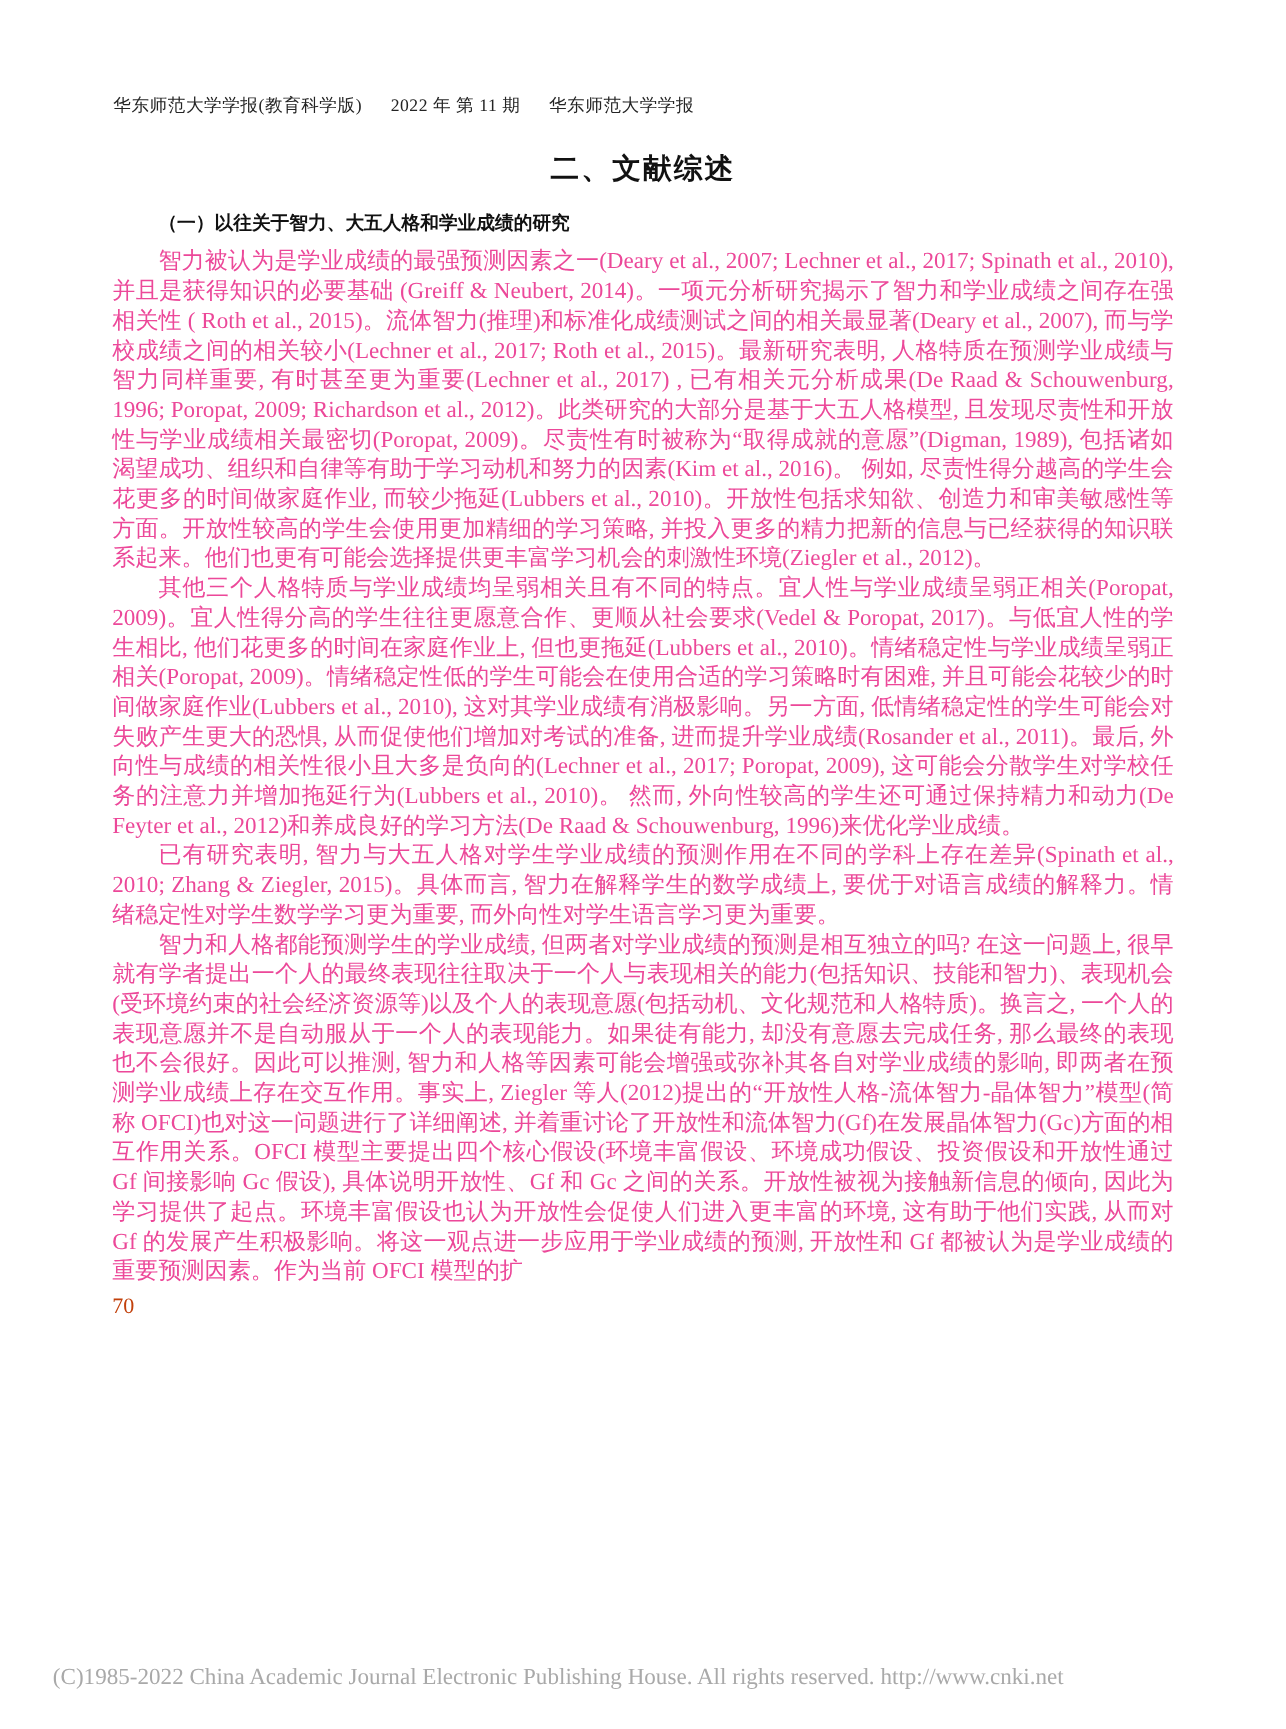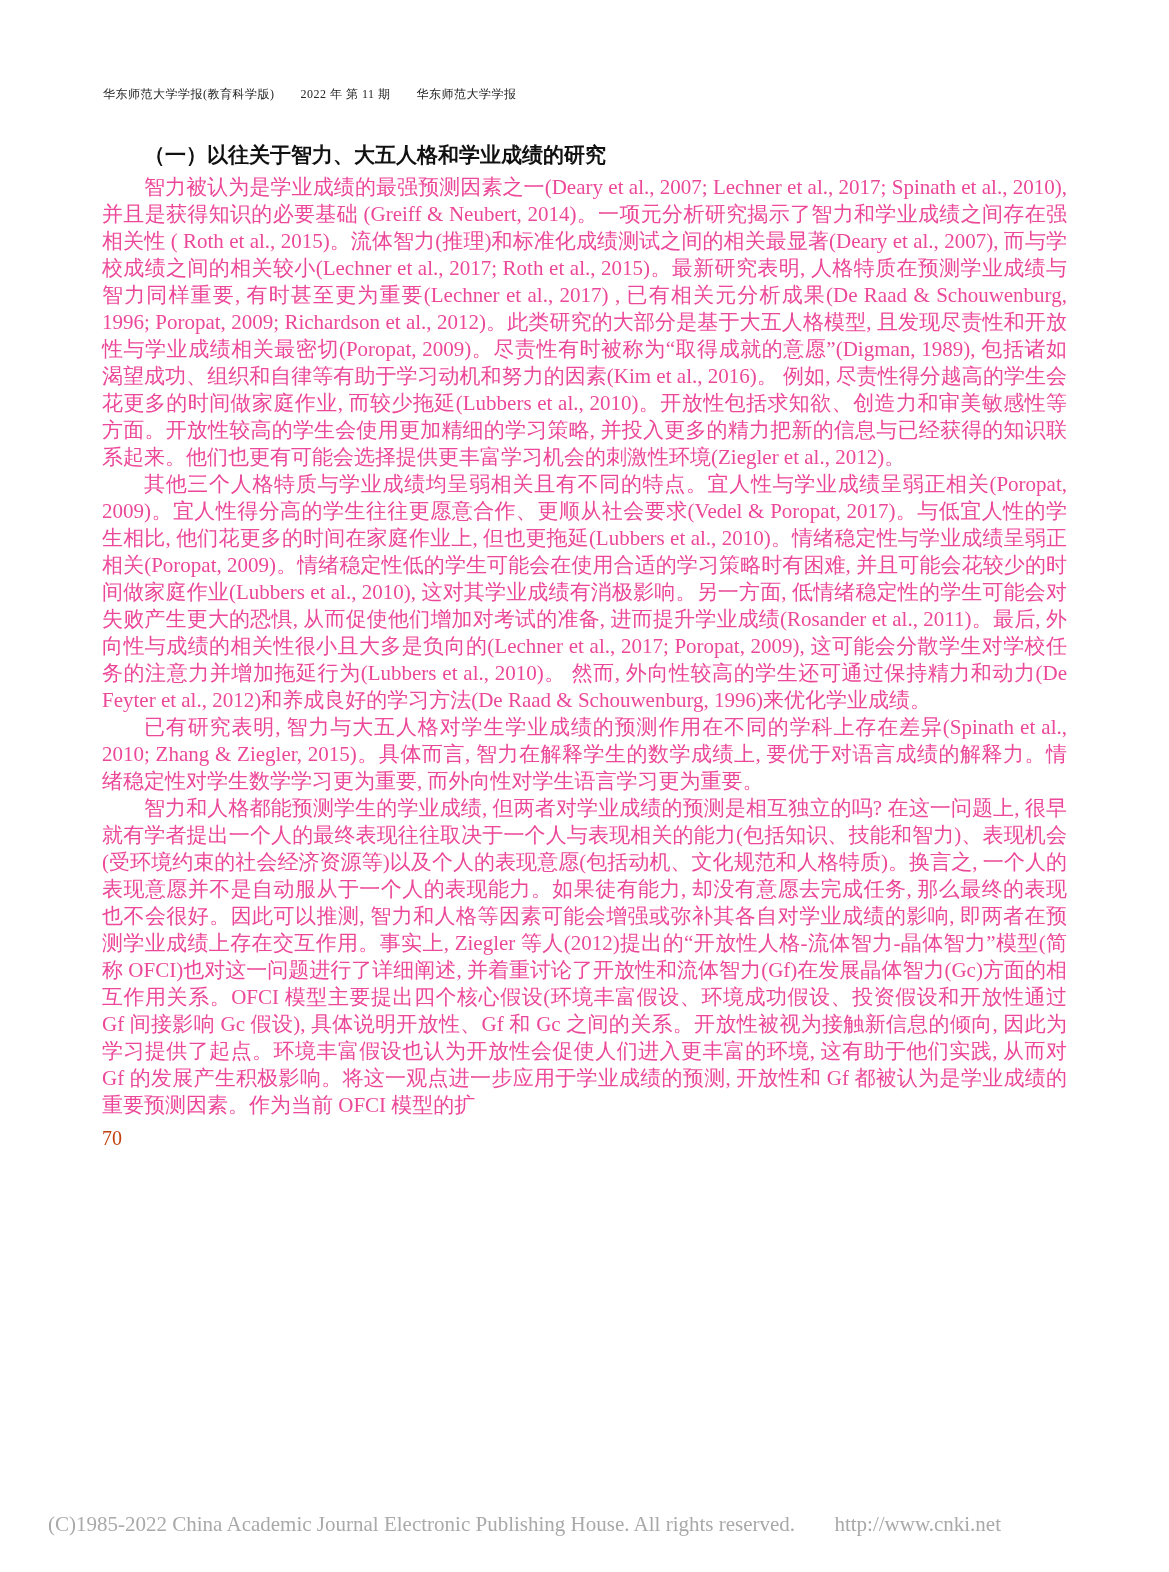--- a/index.html
+++ b/index.html
@@ -10,21 +10,21 @@
     color: #1f1f1f;
     position: relative;
     overflow: hidden;
   }
   .page { position: absolute; inset: 0; background: #ffffff; }
 
   
   .journal-header {
     position: absolute;
     left: 103px; top: 86px;
-    font-size: 12px;
+    font-size: 16px;
     letter-spacing: 0.5px;
     display: flex;
     align-items: baseline;
     white-space: nowrap;
     color: #242424;
   }
   .journal-header .part { margin-right: 26px; }
   .journal-header .part:last-child { margin-right: 0; }
 
   
@@ -37,23 +37,23 @@
     margin: 0 0 18px 0;
     text-align: center;
     font-family: "Liberation Sans", "DejaVu Sans", sans-serif;
     font-weight: 700;
     font-size: 26px;
     letter-spacing: 2px;
     color: #111111;
   }
   .sub-heading {
     margin: 3px 0 3px 0;
-    font-family: Liberation Serif, serif;
+    font-family: Liberation Mono, monospace;
     font-weight: 700;
-    font-size: 21px;
+    font-size: 17px;
     line-height: 32px;
     text-indent: 42px;
     color: #111111;
   }
   .body-para {
     margin: 0;
     font-size: 21px;
     line-height: 27px;
     text-align: justify;
     text-indent: 42px;
@@ -68,34 +68,35 @@
 
   
   .footer {
     position: absolute;
     left: 48px; top: 1512px;
     width: 1080px;
     font-size: 21px;
     color: #a9a9a9;
     white-space: nowrap;
   }
-  .footer .url { margin-left: 34px; }
+  .footer .url { }
 </style>
 </head>
 <body>
 
 <div class="page">
 
   <div class="journal-header">
     <span class="part">华东师范大学学报(教育科学版)</span>
     <span class="part">2022 年 第 11 期</span>
     <span class="part">华东师范大学学报</span>
   </div>
 
   <div class="content">
+    <h1 class="article-title">二、文献综述</h1>
 
     <h2 class="sub-heading">（一）以往关于智力、大五人格和学业成绩的研究</h2>
     <p class="body-para">智力被认为是学业成绩的最强预测因素之一(Deary et al., 2007; Lechner et al., 2017; Spinath et al., 2010), 并且是获得知识的必要基础 (Greiff &amp; Neubert, 2014)。一项元分析研究揭示了智力和学业成绩之间存在强相关性 ( Roth et al., 2015)。流体智力(推理)和标准化成绩测试之间的相关最显著(Deary et al., 2007), 而与学校成绩之间的相关较小(Lechner et al., 2017; Roth et al., 2015)。最新研究表明, 人格特质在预测学业成绩与智力同样重要, 有时甚至更为重要(Lechner et al., 2017) , 已有相关元分析成果(De Raad &amp; Schouwenburg, 1996; Poropat, 2009; Richardson et al., 2012)。此类研究的大部分是基于大五人格模型, 且发现尽责性和开放性与学业成绩相关最密切(Poropat, 2009)。尽责性有时被称为“取得成就的意愿”(Digman, 1989), 包括诸如渴望成功、组织和自律等有助于学习动机和努力的因素(Kim et al., 2016)。 例如, 尽责性得分越高的学生会花更多的时间做家庭作业, 而较少拖延(Lubbers et al., 2010)。开放性包括求知欲、创造力和审美敏感性等方面。开放性较高的学生会使用更加精细的学习策略, 并投入更多的精力把新的信息与已经获得的知识联系起来。他们也更有可能会选择提供更丰富学习机会的刺激性环境(Ziegler et al., 2012)。</p>
     <p class="body-para">其他三个人格特质与学业成绩均呈弱相关且有不同的特点。宜人性与学业成绩呈弱正相关(Poropat, 2009)。宜人性得分高的学生往往更愿意合作、更顺从社会要求(Vedel &amp; Poropat, 2017)。与低宜人性的学生相比, 他们花更多的时间在家庭作业上, 但也更拖延(Lubbers et al., 2010)。情绪稳定性与学业成绩呈弱正相关(Poropat, 2009)。情绪稳定性低的学生可能会在使用合适的学习策略时有困难, 并且可能会花较少的时间做家庭作业(Lubbers et al., 2010), 这对其学业成绩有消极影响。另一方面, 低情绪稳定性的学生可能会对失败产生更大的恐惧, 从而促使他们增加对考试的准备, 进而提升学业成绩(Rosander et al., 2011)。最后, 外向性与成绩的相关性很小且大多是负向的(Lechner et al., 2017; Poropat, 2009), 这可能会分散学生对学校任务的注意力并增加拖延行为(Lubbers et al., 2010)。 然而, 外向性较高的学生还可通过保持精力和动力(De Feyter et al., 2012)和养成良好的学习方法(De Raad &amp; Schouwenburg, 1996)来优化学业成绩。</p>
     <p class="body-para">已有研究表明, 智力与大五人格对学生学业成绩的预测作用在不同的学科上存在差异(Spinath et al., 2010; Zhang &amp; Ziegler, 2015)。具体而言, 智力在解释学生的数学成绩上, 要优于对语言成绩的解释力。情绪稳定性对学生数学学习更为重要, 而外向性对学生语言学习更为重要。</p>
 
     <p class="body-para">智力和人格都能预测学生的学业成绩, 但两者对学业成绩的预测是相互独立的吗? 在这一问题上, 很早就有学者提出一个人的最终表现往往取决于一个人与表现相关的能力(包括知识、技能和智力)、表现机会(受环境约束的社会经济资源等)以及个人的表现意愿(包括动机、文化规范和人格特质)。换言之, 一个人的表现意愿并不是自动服从于一个人的表现能力。如果徒有能力, 却没有意愿去完成任务, 那么最终的表现也不会很好。因此可以推测, 智力和人格等因素可能会增强或弥补其各自对学业成绩的影响, 即两者在预测学业成绩上存在交互作用。事实上, Ziegler 等人(2012)提出的“开放性人格-流体智力-晶体智力”模型(简称 OFCI)也对这一问题进行了详细阐述, 并着重讨论了开放性和流体智力(Gf)在发展晶体智力(Gc)方面的相互作用关系。OFCI 模型主要提出四个核心假设(环境丰富假设、环境成功假设、投资假设和开放性通过 Gf 间接影响 Gc 假设), 具体说明开放性、Gf 和 Gc 之间的关系。开放性被视为接触新信息的倾向, 因此为学习提供了起点。环境丰富假设也认为开放性会促使人们进入更丰富的环境, 这有助于他们实践, 从而对 Gf 的发展产生积极影响。将这一观点进一步应用于学业成绩的预测, 开放性和 Gf 都被认为是学业成绩的重要预测因素。作为当前 OFCI 模型的扩</p>
 
     <div class="page-number">70</div>
   </div>

